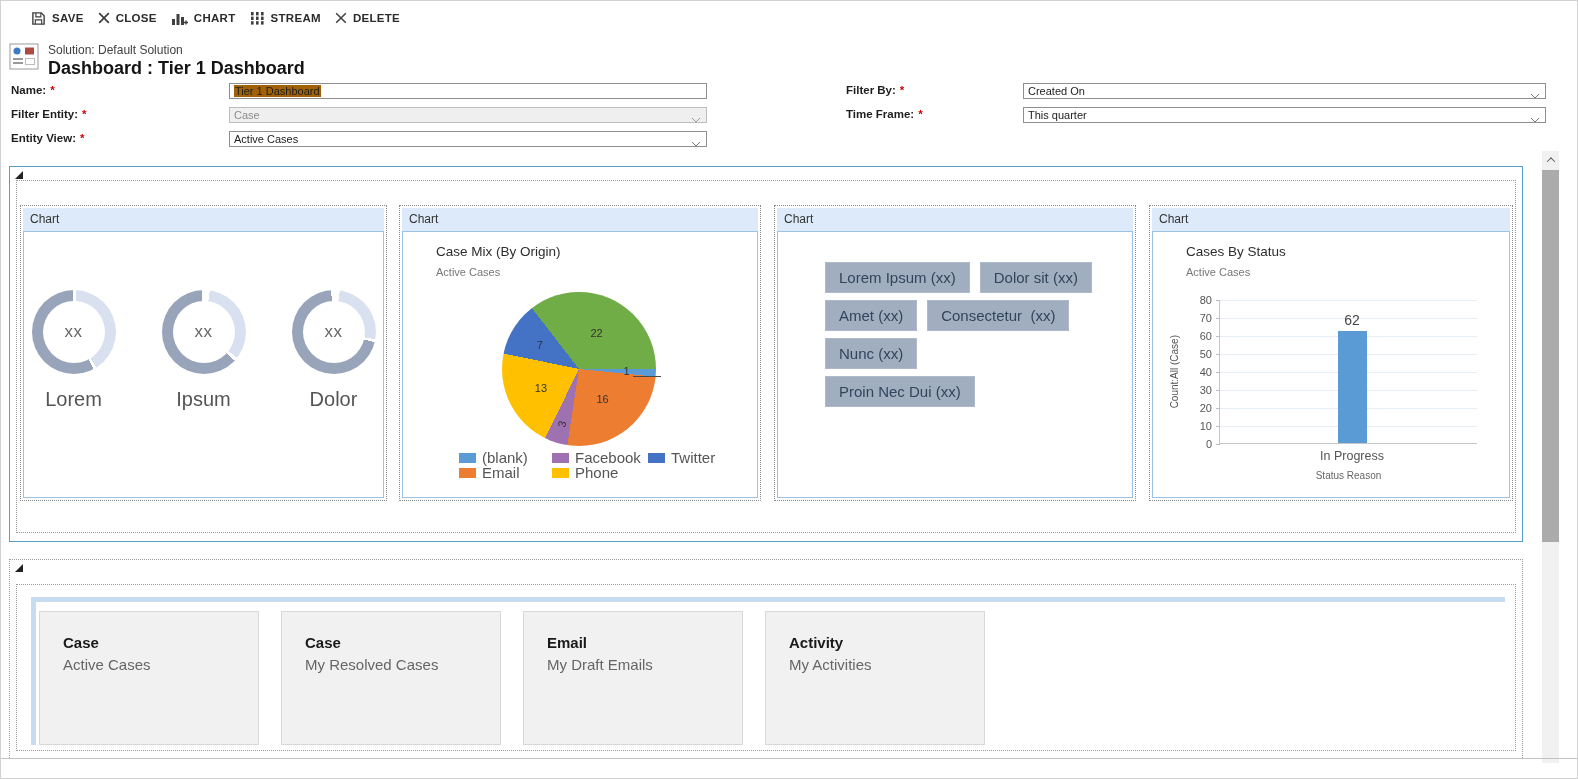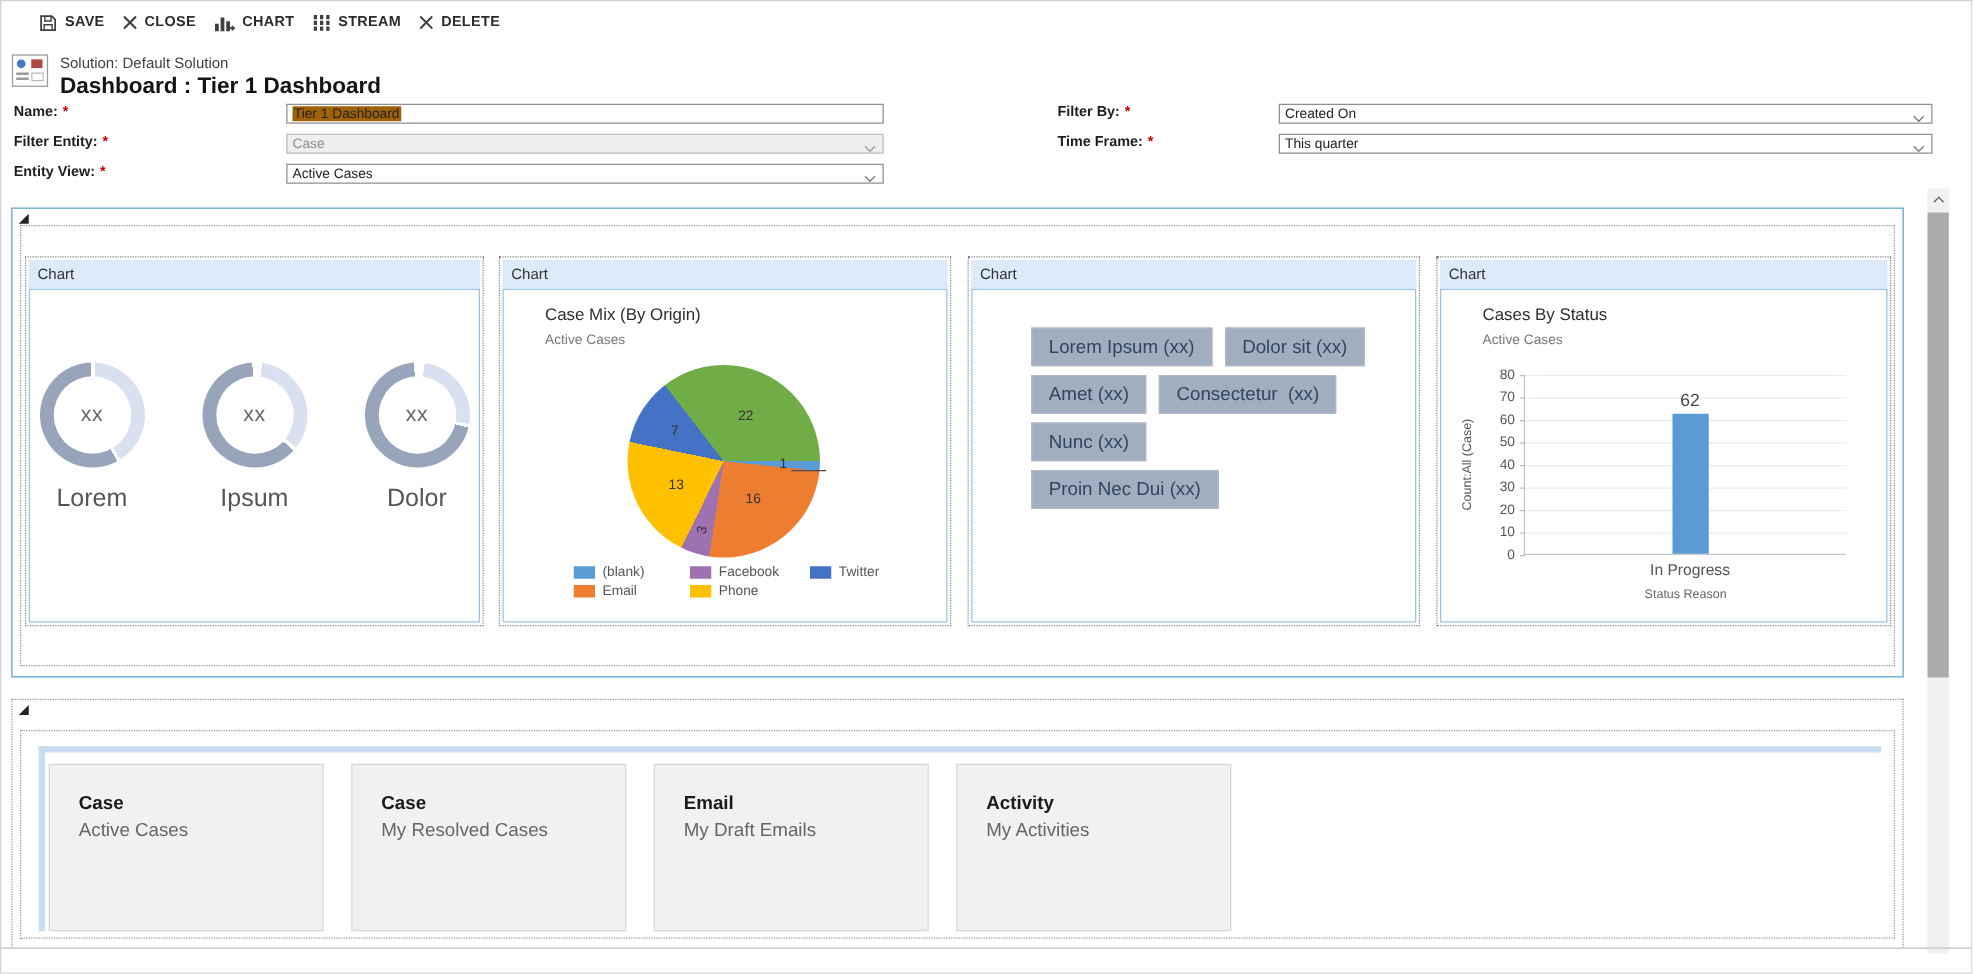--- a/index.html
+++ b/index.html
@@ -49,21 +49,21 @@
   .donut-label { margin-top:14px; font-size:20px; color:#555; }
 
   
   .chart-title { position:absolute; left:33px; top:12px; font-size:13.5px; color:#2e2e2e; }
   .chart-sub   { position:absolute; left:33px; top:34px; font-size:11px;  color:#777; }
   .pie { position:absolute; left:99px; top:60px; width:154px; height:154px; border-radius:50%; }
   .pie-label { position:absolute; transform:translate(-50%,-50%); font-size:11px; color:#333; }
   .pie-leader { position:absolute; height:1px; background:#4a4a4a; }
   .pie-legend { position:absolute; left:56px; top:218px; }
   .legend-row { display:flex; height:15px; align-items:center; }
-  .legend-item { display:flex; align-items:center; gap:6px; font-size:11px; color:#555; white-space:pre; }
+  .legend-item { display:flex; align-items:center; gap:6px; font-size:15px; color:#555; white-space:pre; }
   .legend-swatch { width:17px; height:10px; flex:none; }
 
   
   .tag-rows { position:absolute; left:47px; top:30px; }
   .tag-row { display:flex; gap:10px; margin-bottom:7px; }
   .tag { background:#a0aec0; border:1px solid #aebaca; color:#33455c; font-size:15px; padding:6px 13px; white-space:pre; }
 
   
   .plot { position:absolute; left:66px; top:68px; width:258px; height:144px; border-left:1px solid #c6c6c6; border-bottom:1px solid #c6c6c6; }
   .gridline { position:absolute; left:0; right:0; height:1px; background:#e6edf4; }

